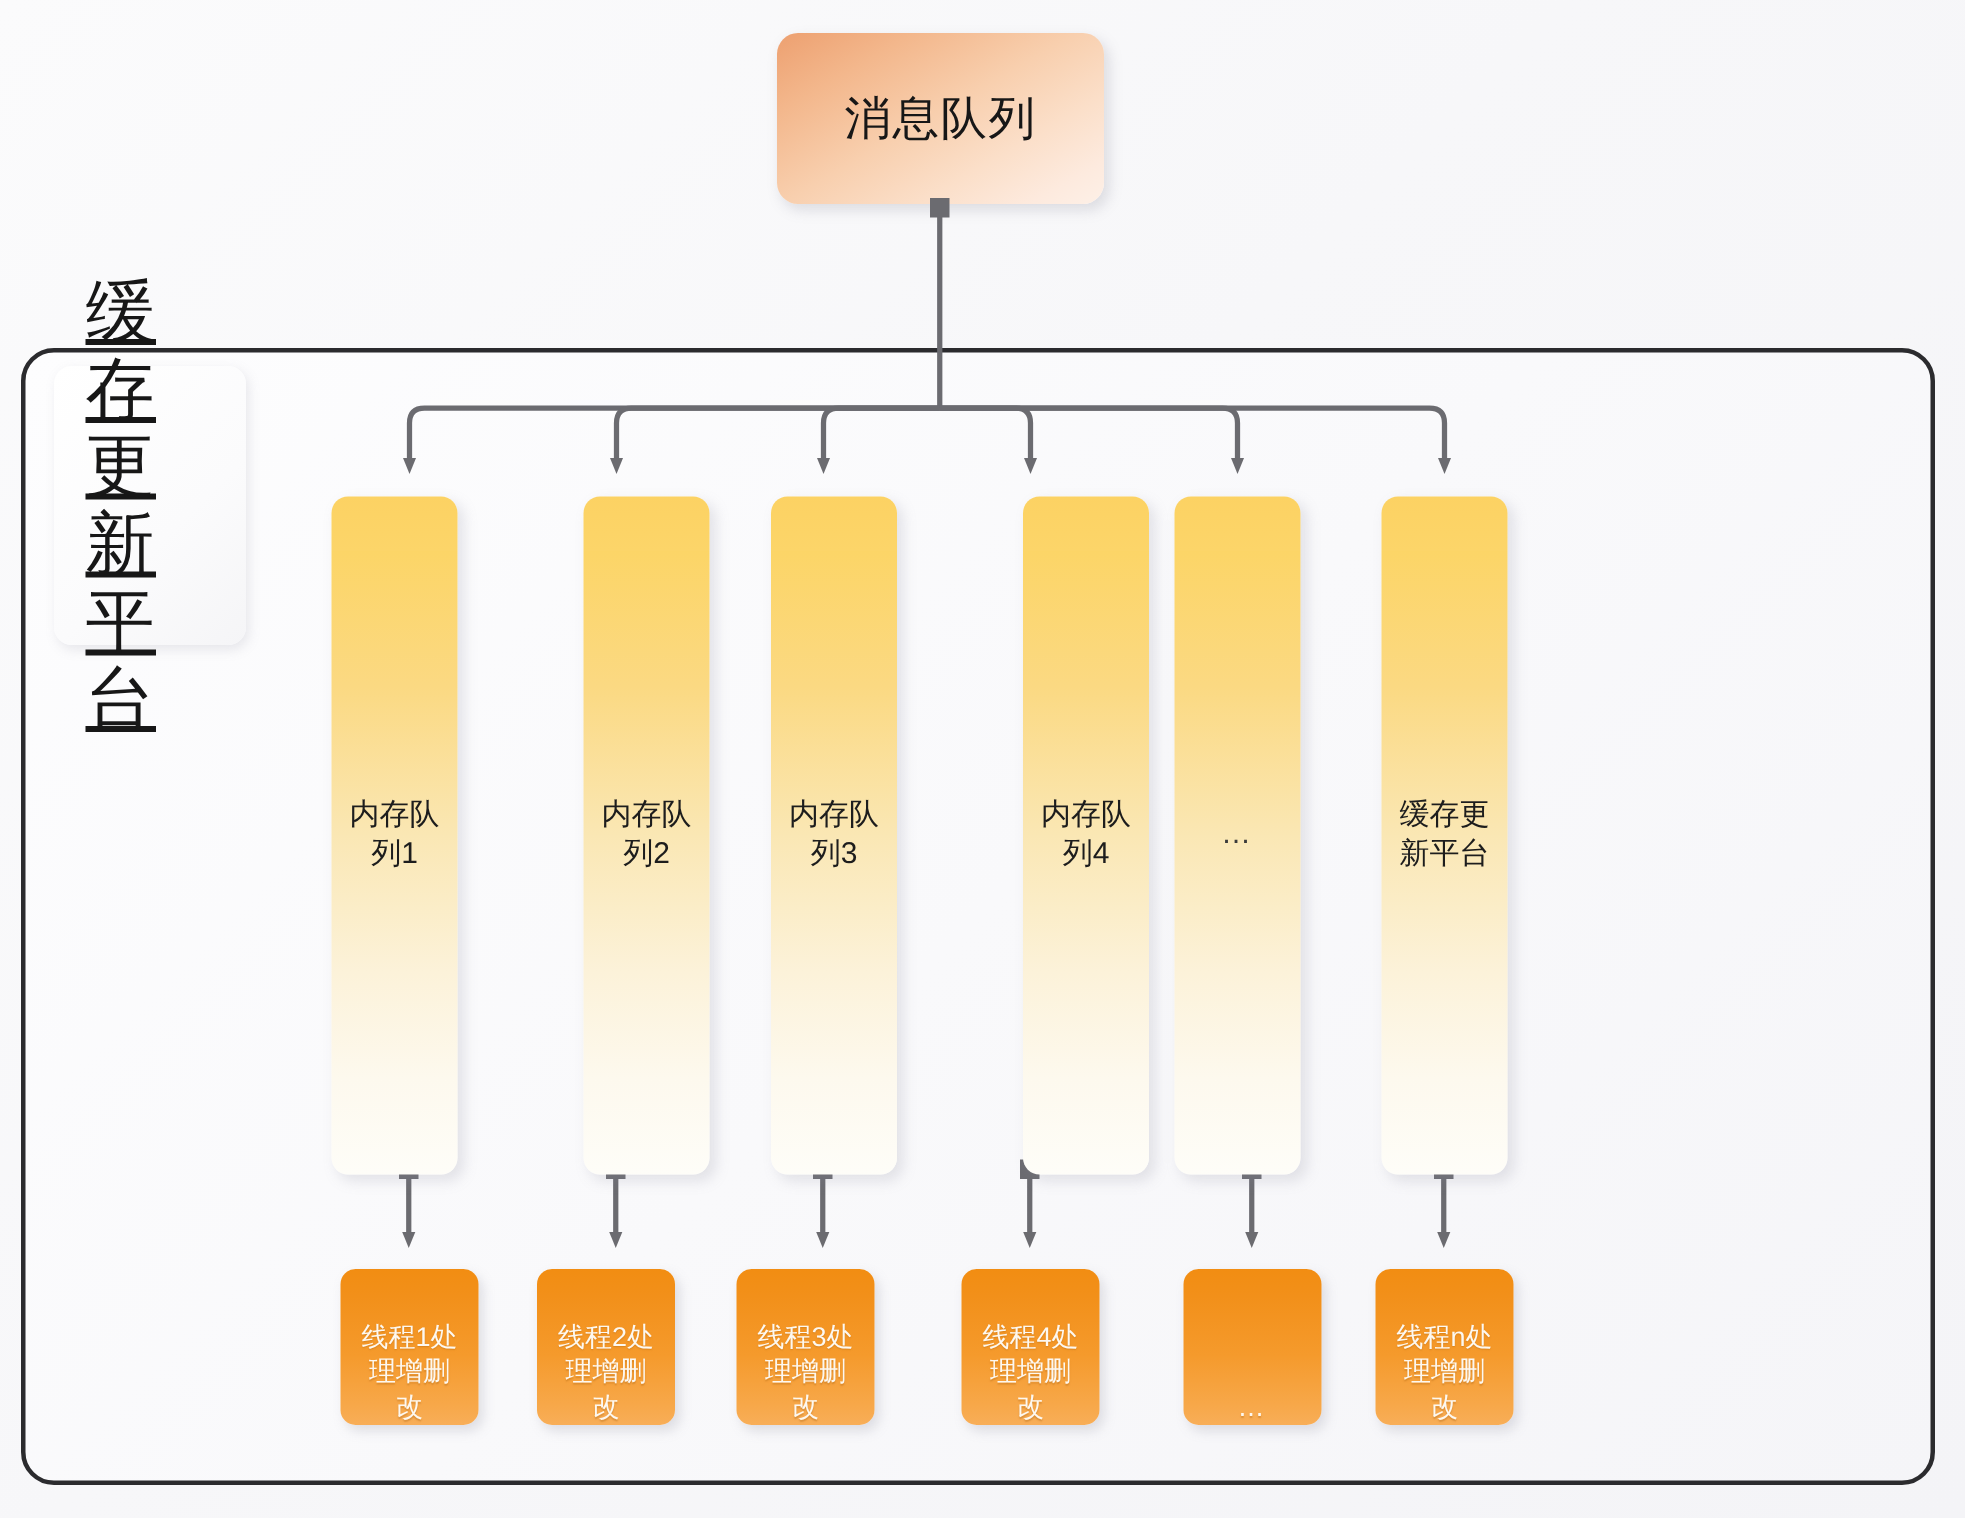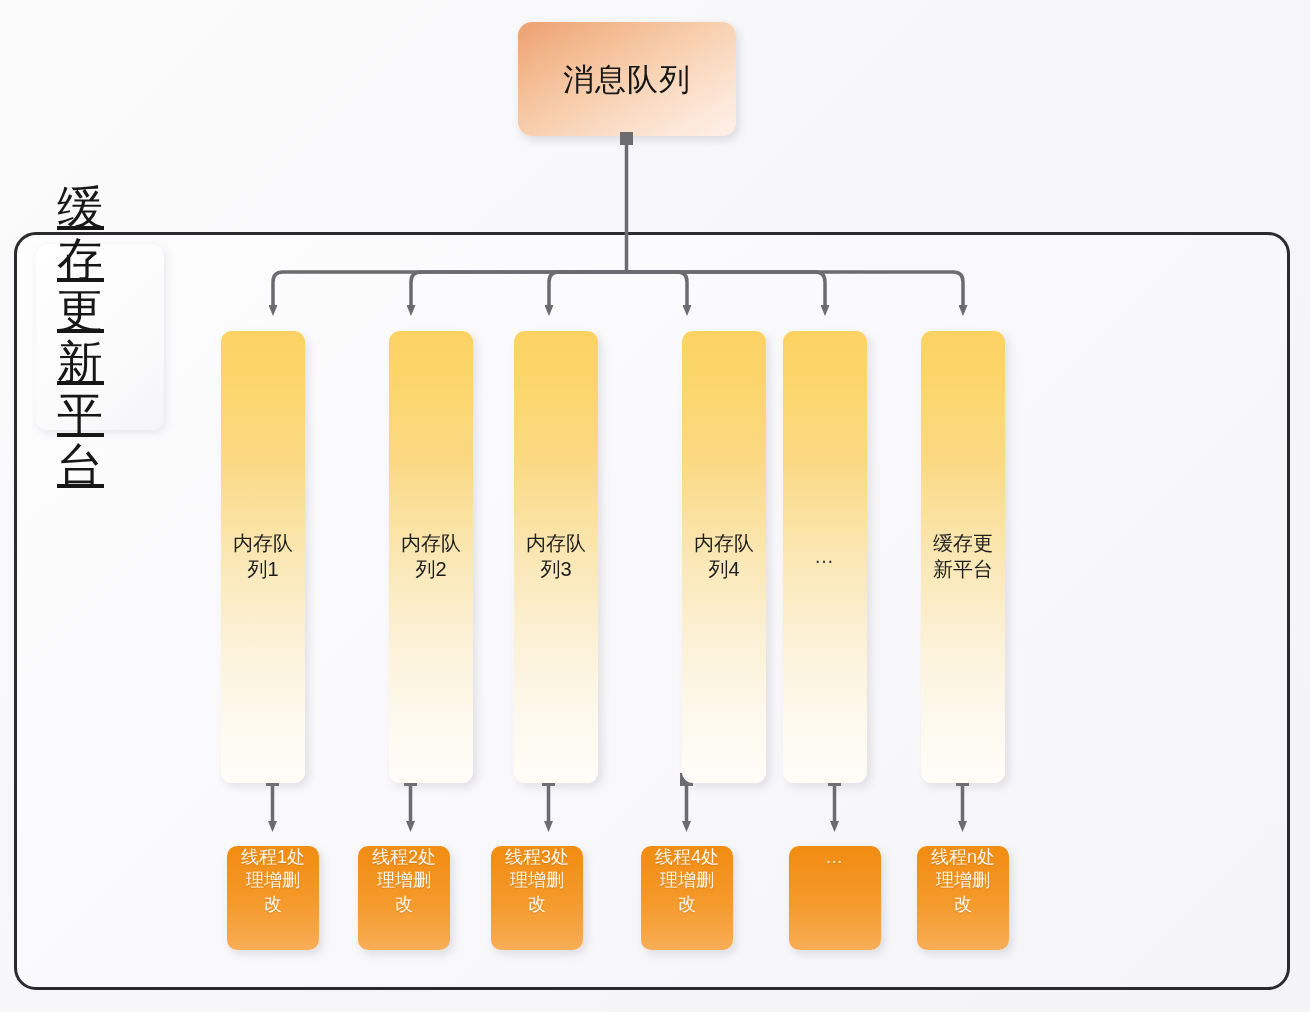--- a/index.html
+++ b/index.html
@@ -136,21 +136,21 @@
     height: 104px;
     border-radius: 10px;
     background: linear-gradient(to bottom,
         #f28d12 0%,
         #f2901a 18%,
         #f59a2c 55%,
         #f7a84a 88%,
         #f8ae58 100%);
     box-shadow: 3px 4px 8px rgba(150,150,165,0.28);
     display: flex;
-    align-items: flex-start;
+    align-items: flex-end;
     justify-content: center;
   }
   .thread-box .thread-label {
     font-size: 18px;
     color: #fdf8f0;
     text-align: center;
     line-height: 1.3;
     width: 68px;
     word-break: break-all;
     text-shadow: 0 1px 1px rgba(160,90,10,0.35);

